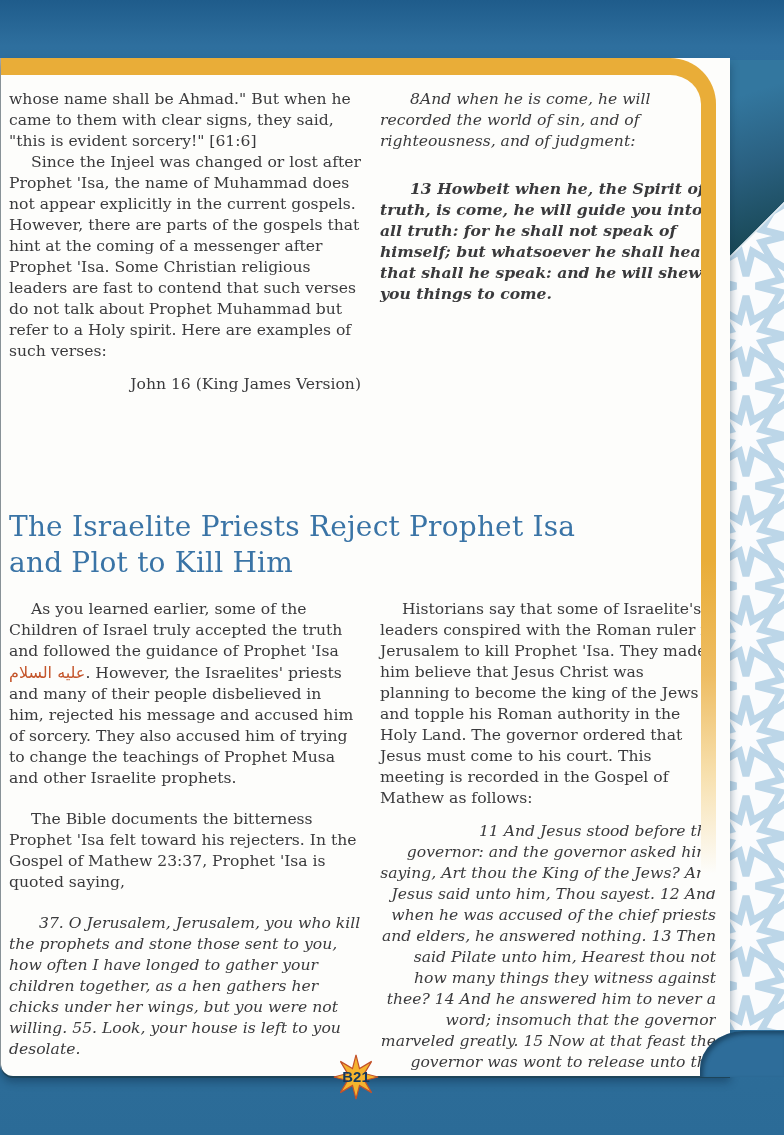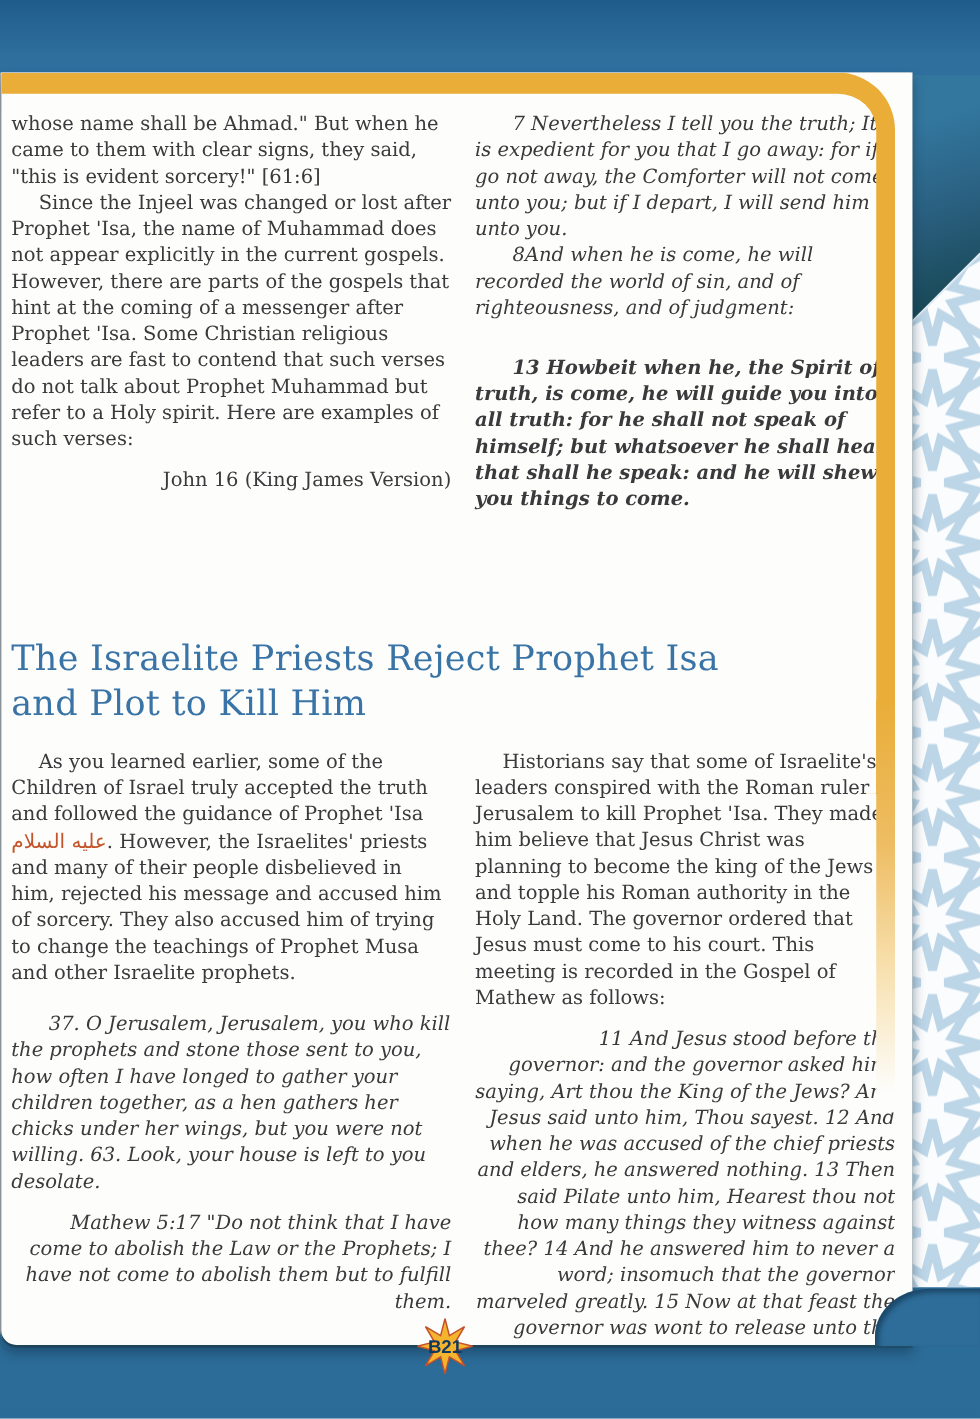--- a/index.html
+++ b/index.html
@@ -104,35 +104,35 @@
   <div class="book-page">
     <div class="page-inner">
 
       <div class="cols top-cols">
         <div class="col-left">
           <p>whose name shall be Ahmad." But when he came to them with clear signs, they said, "this is evident sorcery!" [61:6]</p>
           <p class="ind">Since the Injeel was changed or lost after Prophet 'Isa, the name of Muhammad does not appear explicitly in the current gospels. However, there are parts of the gospels that hint at the coming of a messenger after Prophet 'Isa. Some Christian religious leaders are fast to contend that such verses do not talk about Prophet Muhammad but refer to a Holy spirit. Here are examples of such verses:</p>
           <p class="ind sp-s">John 16 (King James Version)</p>
         </div>
         <div class="col-right">
-          <p class="quote qind">7 Nevertheless I tell you the truth; It is expedient for you that I go away: for if I go not away, the Comforter will not come unto you; but if I depart, I will send him unto you.</p>
           <p class="quote qind">8And when he is come, he will recorded the world of sin, and of righteousness, and of judgment:</p>
           <p class="quote qind sp-l">13 Howbeit when he, the Spirit of truth, is come, he will guide you into all truth: for he shall not speak of himself; but whatsoever he shall hear, that shall he speak: and he will shew you things to come.</p>
         </div>
       </div>
 
       <div class="heading">
         <div>The Israelite Priests Reject Prophet Isa</div>
         <div>and Plot to Kill Him</div>
       </div>
 
       <div class="cols bottom-cols" style="margin-top:18px;">
         <div class="col-left">
           <p class="ind"><span>As you learned earlier, some of the Children of Israel truly accepted the truth and followed the guidance of Prophet 'Isa </span><span class="arabic">عليه السلام</span><span>. However, the Israelites' priests and many of their people disbelieved in him, rejected his message and accused him of sorcery. They also accused him of trying to change the teachings of Prophet Musa and other Israelite prophets.</span></p>
-          <p class="quote qind sp-m">37. O Jerusalem, Jerusalem, you who kill the prophets and stone those sent to you, how often I have longed to gather your children together, as a hen gathers her chicks under her wings, but you were not willing. 63. Look, your house is left to you desolate.</p>
+          <p class="ind sp-m">The Bible documents the bitterness Prophet 'Isa felt toward his rejecters. In the Gospel of Mathew 23:37, Prophet 'Isa is quoted saying,</p>
+          <p class="quote qind sp-m">37. O Jerusalem, Jerusalem, you who kill the prophets and stone those sent to you, how often I have longed to gather your children together, as a hen gathers her chicks under her wings, but you were not willing. 55. Look, your house is left to you desolate.</p>
           <p class="quote qind sp-s">Mathew 5:17 "Do not think that I have come to abolish the Law or the Prophets; I have not come to abolish them but to fulfill them.</p>
 
         </div>
         <div class="col-right">
           <p class="ind">Historians say that some of Israelite's leaders conspired with the Roman ruler in Jerusalem to kill Prophet 'Isa. They made him believe that Jesus Christ was planning to become the king of the Jews and topple his Roman authority in the Holy Land. The governor ordered that Jesus must come to his court.  This meeting is recorded in the Gospel of Mathew as follows:</p>
           <p class="quote qind sp-s">11 And Jesus stood before the governor: and the governor asked him, saying, Art thou the King of the Jews? And Jesus said unto him, Thou sayest. 12 And when he was accused of the chief priests and elders, he answered nothing. 13 Then said Pilate unto him, Hearest thou not how many things they witness against thee? 14 And he answered him to never a word; insomuch that the governor marveled greatly. 15 Now at that feast the governor was wont to release unto the people a prisoner, whom they would. 16 And they had then a notable prisoner, called Barabbas. 17 Therefore when they were gathered together, Pilate said unto them, Whom will ye that I release unto you? Barabbas, or Jesus which is called Christ? 18 For he knew that for envy they had delivered him. 19</p>
         </div>
       </div>
 
     </div>

